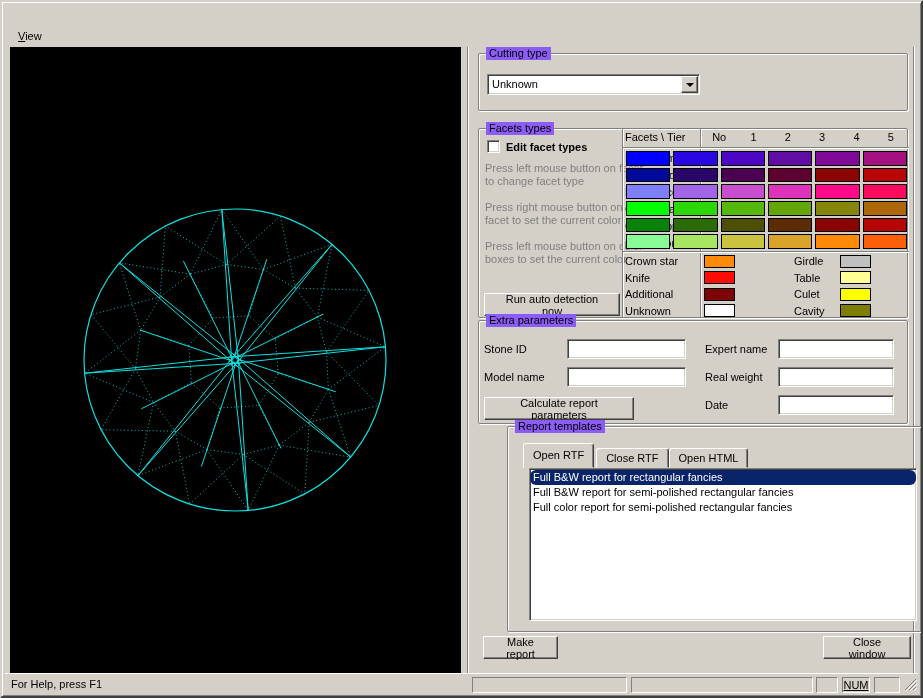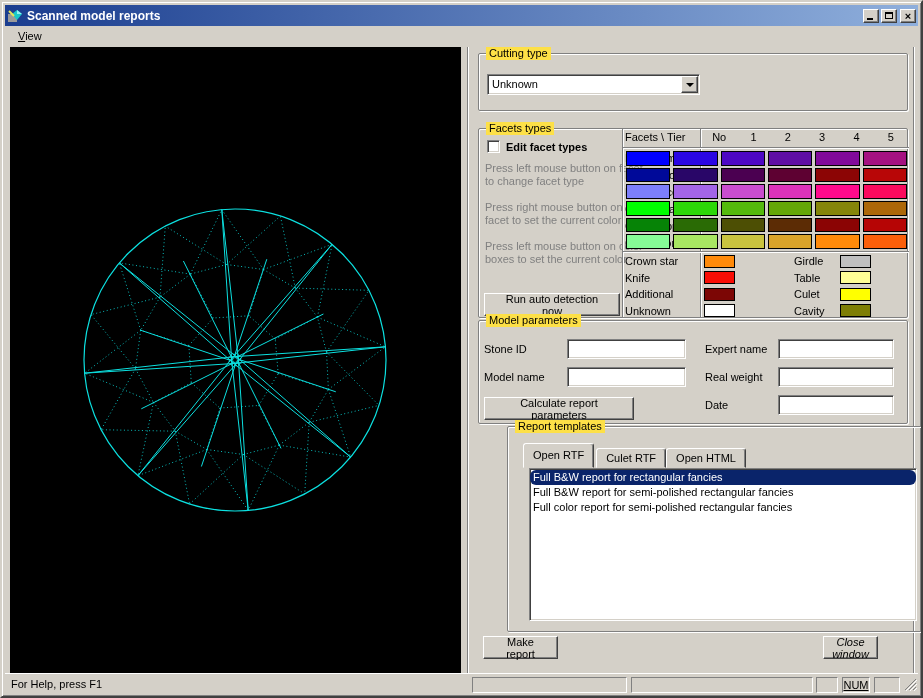--- a/index.html
+++ b/index.html
@@ -23,21 +23,21 @@
   .glyph-max{width:8px;height:7px;border:1px solid #000;border-top-width:2px;}
   .glyph-close{font-weight:bold;font-size:11px;line-height:10px;font-family:"Liberation Sans",sans-serif;}
   .menubar{position:absolute;left:3px;top:24px;right:3px;height:20px;display:flex;align-items:center;padding-left:7px;}
   .menu-item{padding:2px 6px;}
   .canvas{position:absolute;left:8px;top:45px;width:451px;height:628px;background:#000;}
   .vgroove{position:absolute;width:1px;background:#808080;box-shadow:1px 0 0 #ffffff;}
   .hline{position:absolute;height:1px;background:#808080;box-shadow:0 1px 0 #ffffff;}
   .vline{position:absolute;width:1px;background:#808080;box-shadow:1px 0 0 #ffffff;}
   .group{position:absolute;border:1px solid #808080;
     box-shadow:inset 1px 1px 0 #ffffff,1px 1px 0 #ffffff;border-radius:2px;}
-  .legend{position:absolute;top:-7px;left:7px;background:#fde047;padding:0 3px;line-height:13px;}
+  .legend{position:absolute;top:-7px;left:7px;background:#8b5cf6;padding:0 3px;line-height:13px;}
   .sunken{background:#fff;border:1px solid;border-color:#808080 #ffffff #ffffff #808080;
     box-shadow:inset 1px 1px 0 #404040,inset -1px -1px 0 #d4d0c8;}
   .push{position:absolute;background:#d4d0c8;border:1px solid;
     border-color:#ffffff #404040 #404040 #ffffff;box-shadow:inset -1px -1px 0 #808080;
     font-family:"Liberation Sans",sans-serif;font-size:11px;color:#000;
     display:flex;align-items:center;justify-content:center;padding:10px;}
   .field{position:absolute;height:20px;font-size:11px;padding:2px 4px;outline:none;
     font-family:"Liberation Sans",sans-serif;}
   .combo{position:absolute;height:21px;padding:3px 20px 0 4px;}
   .combo-btn{position:absolute;right:1px;top:1px;bottom:1px;width:17px;background:#d4d0c8;
@@ -71,40 +71,20 @@
   .status-msg{position:absolute;left:6px;top:4px;}
   .pane{position:absolute;top:3px;height:16px;border:1px solid;border-color:#808080 #ffffff #ffffff #808080;
     text-align:center;line-height:14px;font-size:10px;text-decoration:underline;}
   .grip{position:absolute;right:1px;bottom:1px;}
 </style>
 </head>
 <body>
 
 <div class="win">
 
-  <div class="titlebar">
-    <span style="width:16px;height:16px;display:inline-block;">
-      <svg width="16" height="16">
-        <rect x="1" y="6" width="9" height="8" fill="#9a9a9a"></rect>
-        <polygon points="10,2 15,6 10,12 5,6" fill="#19c8c8"></polygon>
-        <polygon points="10,2 15,6 10,6" fill="#8ff4f4"></polygon>
-        <line x1="2" y1="3" x2="7" y2="8" stroke="#e6e65a" stroke-width="2"></line>
-      </svg>
-    </span>
-    <span class="titletext">Scanned model reports</span>
-    <span class="winbtn">
-        <span class="glyph-min"></span>
-      </span>
-    <span class="winbtn" style="margin-left:2px;">
-        <span class="glyph-max"></span>
-      </span>
-    <span class="winbtn" style="margin-left:3px;">
-        <span class="glyph-close">×</span>
-      </span>
-  </div>
 
   <div class="menubar">
     <span class="menu-item"><u>V</u>iew</span>
   </div>
 
   <div class="canvas">
     <svg width="451" height="628" viewBox="0 0 451 628" style="position:absolute;left:0;top:0;">
         <circle cx="225" cy="313" r="151" fill="none" stroke="#0ce0e0" stroke-width="1.2"></circle>
         <line x1="375.4" y1="299.8" x2="218.7" y2="310.0" stroke="#0ce0e0" stroke-width="1"></line>
         <line x1="375.4" y1="299.8" x2="219.3" y2="317.0" stroke="#0ce0e0" stroke-width="1"></line>
@@ -310,50 +290,50 @@
         <span class="single-label-r">Culet</span>
         <span class="swatch" style="background: rgb(255, 255, 0);"></span>
       </div>
       <div class="single-row">
         <span class="single-label-r">Cavity</span>
         <span class="swatch" style="background: rgb(126, 126, 5);"></span>
       </div>
     </div>
 
   <div class="group" style="left:476px;top:318px;width:430px;height:104px;">
-    <span class="legend">Model parameters</span>
+    <span class="legend">Extra parameters</span>
     <span style="position:absolute;left:5px;top:22px;">Stone ID</span>
     <input class="field sunken" style="left: 88px; top: 18px; width: 119px;" value="">
     <span style="position:absolute;left:5px;top:50px;">Model name</span>
     <input class="field sunken" style="left: 88px; top: 46px; width: 119px;" value="">
     <span style="position:absolute;left:226px;top:22px;">Expert name</span>
     <input class="field sunken" style="left: 299px; top: 18px; width: 116px;" value="">
     <span style="position:absolute;left:226px;top:50px;">Real weight</span>
     <input class="field sunken" style="left: 299px; top: 46px; width: 116px;" value="">
     <span style="position:absolute;left:226px;top:78px;">Date</span>
     <input class="field sunken" style="left: 299px; top: 74px; width: 116px;" value="">
     <button class="push" style="left:5px;top:76px;width:150px;height:23px;">Calculate report parameters</button>
   </div>
 
   <div class="group" style="left:476px;top:424px;width:430px;height:206px;margin-left:29px;">
     <span class="legend">Report templates</span>
     <div class="tabs" style="left:15px;top:16px;">
         <span class="tab active">Open RTF</span>
-        <span class="tab">Culet RTF</span>
+        <span class="tab">Close RTF</span>
         <span class="tab">Open HTML</span>
       </div>
     <div class="listbox sunken" style="left:21px;top:41px;width:388px;height:153px;">
         <div class="listitem selected">Full B&amp;W report for rectangular fancies</div>
         <div class="listitem">Full B&amp;W report for semi-polished rectangular fancies</div>
         <div class="listitem">Full color report for semi-polished rectangular fancies</div>
       </div>
   </div>
 
   <button class="push" style="left:481px;top:634px;width:75px;height:23px;">Make report</button>
-  <button class="push" style="left:821px;top:634px;width:55px;height:23px;font-style:italic;">Close window</button>
+  <button class="push" style="left:821px;top:634px;width:88px;height:23px;">Close window</button>
 
   <div class="statusbar">
     <span class="status-msg">For Help, press F1</span>
     <span class="pane" style="left:467px;width:155px;"></span>
     <span class="pane" style="left:626px;width:182px;"></span>
     <span class="pane" style="left:811px;width:22px;"></span>
     <span class="pane" style="left:837px;width:28px;font-size:11px;">NUM</span>
     <span class="pane" style="left:869px;width:26px;"></span>
     <span class="grip">
       <svg width="14" height="14">

